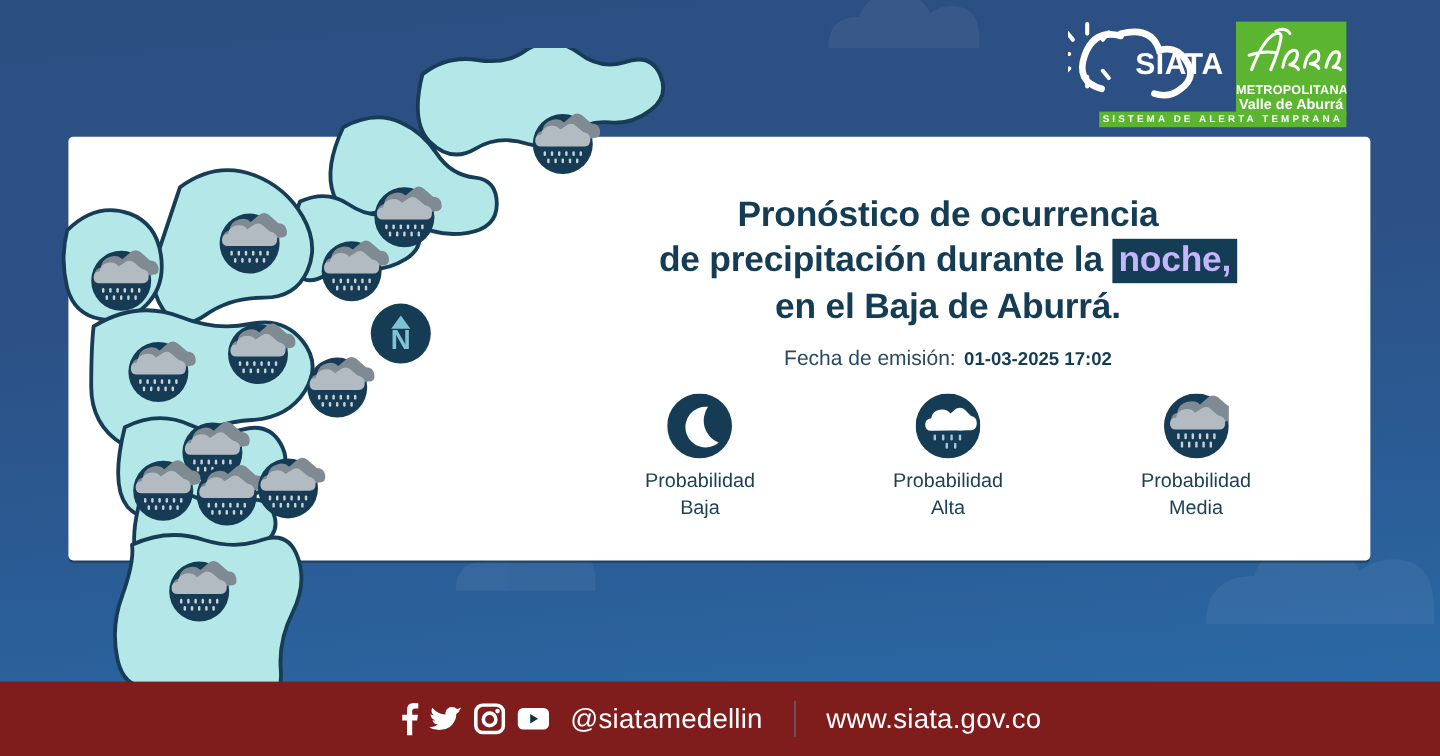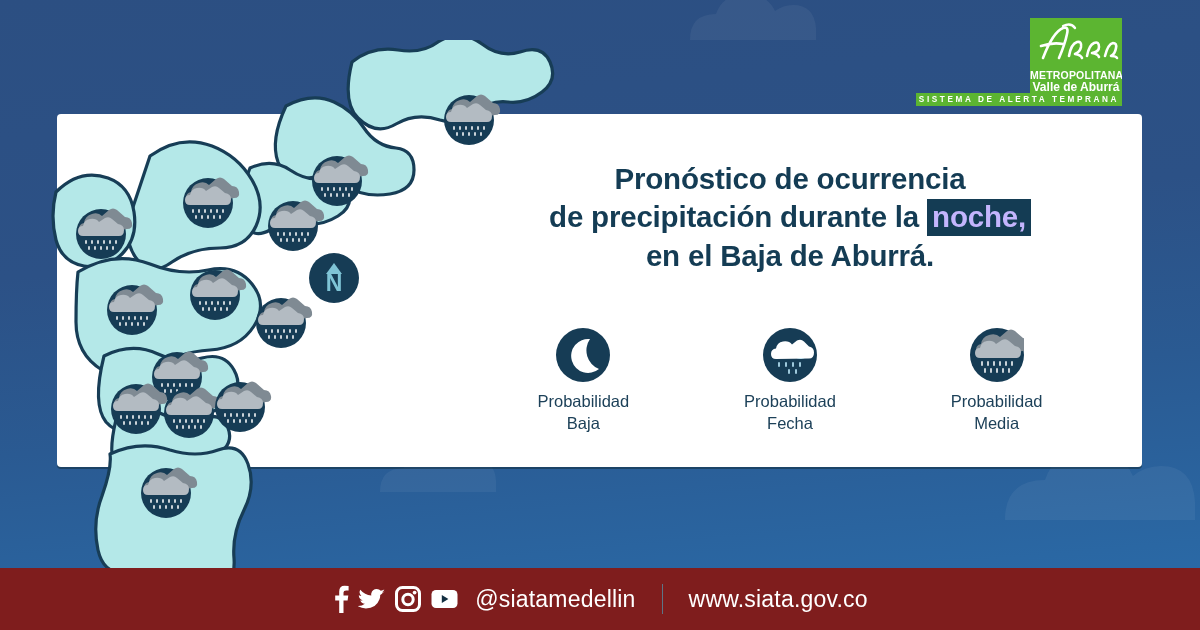--- a/index.html
+++ b/index.html
@@ -165,20 +165,36 @@
     </g>
 
     <g transform="translate(334,238)">
       <circle cx="0" cy="0" r="25" fill="#163c55"></circle>
       <path d="M0 -15 l8 11 l-16 0 z" fill="#7fc4d6"></path>
       <text x="0" y="13" text-anchor="middle" font-family="Liberation Sans, sans-serif" font-size="23" font-weight="bold" fill="#7fc4d6">N</text>
     </g>
   </svg>
 
   <div class="logos">
+    <div class="siata-logo">
+      <svg viewBox="0 0 130 70" width="130" height="70">
+        <g stroke="#ffffff" stroke-width="3.4" stroke-linecap="round" fill="none">
+          <line x1="16" y1="10" x2="16" y2="2"></line>
+          <line x1="4" y1="15" x2="-1" y2="9"></line>
+          <line x1="29" y1="15" x2="34" y2="9"></line>
+          <line x1="1" y1="27" x2="-6" y2="27"></line>
+          <line x1="1" y1="39" x2="-5" y2="45"></line>
+          <line x1="16" y1="46" x2="16" y2="54"></line>
+          <line x1="29" y1="41" x2="34" y2="47"></line>
+        </g>
+        <path d="M44 12 q-22 -6 -30 16 q-8 22 14 28" stroke="#ffffff" stroke-width="5.5" fill="none" stroke-linecap="round"></path>
+        <path d="M44 10 q26 -6 32 14 q14 -4 22 8 q10 14 -4 24 q-10 8 -22 4" stroke="#ffffff" stroke-width="5.5" fill="none" stroke-linecap="round"></path>
+        <text x="56" y="44" font-family="Liberation Sans, sans-serif" font-size="25" font-weight="bold" fill="#ffffff" letter-spacing="0.5">SIATA</text>
+      </svg>
+    </div>
 
     <div class="area-logo">
       <svg class="area-word" viewBox="0 0 86 44" width="86" height="44">
         <path d="M8 38 q10 -26 20 -30 q6 -2 4 6 q-2 10 -8 24 M6 26 q12 -4 22 -2
                  M34 36 q2 -12 8 -14 q5 -1 4 5 q-1 5 -6 7 q6 1 7 4
                  M52 36 q2 -11 7 -13 q5 -2 5 4 q0 5 -7 6 q6 1 7 4
                  M70 36 q3 -12 8 -13 q4 0 3 5 q-1 6 -5 8 q5 0 6 2" stroke="#ffffff" stroke-width="2.6" fill="none" stroke-linecap="round" stroke-linejoin="round"></path>
         <path d="M28 6 q8 -4 12 2" stroke="#ffffff" stroke-width="2.4" fill="none" stroke-linecap="round"></path>
       </svg>
       <div class="area-sub">
@@ -189,20 +205,24 @@
   </div>
 
   <div class="green-bar">
     <span>SISTEMA DE ALERTA TEMPRANA</span>
   </div>
 
   <div class="title-block">
     <div class="title-line">Pronóstico de ocurrencia</div>
     <div class="title-line"><span>de precipitación durante la </span><span class="hl">noche,</span></div>
     <div class="title-line">en el Baja de Aburrá.</div>
+    <div class="date-row">
+      <span class="date-label">Fecha de emisión:</span>
+      <span class="date-value">01-03-2025 17:02</span>
+    </div>
   </div>
 
   <div class="legend">
 
     <div class="legend-item">
       <svg class="legend-icon" viewBox="0 0 54 54">
         <circle cx="27" cy="27" r="27" fill="#163c55"></circle>
         <path d="M34 11 a17 17 0 1 0 9 30 a20 20 0 0 1 -9 -30 z" fill="#ffffff"></path>
       </svg>
       <div class="legend-label">
@@ -220,21 +240,21 @@
           <rect x="15" y="34" width="2" height="5" rx="1"></rect>
           <rect x="22" y="34" width="2" height="5" rx="1"></rect>
           <rect x="29" y="34" width="2" height="5" rx="1"></rect>
           <rect x="36" y="34" width="2" height="5" rx="1"></rect>
           <rect x="25" y="41" width="2" height="5" rx="1"></rect>
           <rect x="32" y="41" width="2" height="5" rx="1"></rect>
         </g>
       </svg>
       <div class="legend-label">
         <span>Probabilidad</span><br>
-        <span>Fecha</span>
+        <span>Alta</span>
       </div>
     </div>
 
     <div class="legend-item">
       <svg class="legend-icon" viewBox="0 0 54 54">
         <circle cx="27" cy="27" r="27" fill="#163c55"></circle>
         <path d="M12 28 q-6 0 -6 -6 q0 -5 5 -6 q1 -7 8 -9 q7 -2 11 2 l7 -6 q4 -3 8 0 l8 7 q6 1 6 7 q0 6 -6 6 z" fill="#7f8a93"></path>
         <path d="M10 30 q-5 0 -5 -5 q0 -5 5 -5 q1 -6 7 -7 q6 -1 9 3 l6 -4 q4 -2 7 1 l6 5 q6 1 6 6 q0 6 -5 6 z" fill="#b3bbc2"></path>
         <g fill="#c9d2d8">
           <rect x="11" y="33" width="2" height="5" rx="1"></rect>

